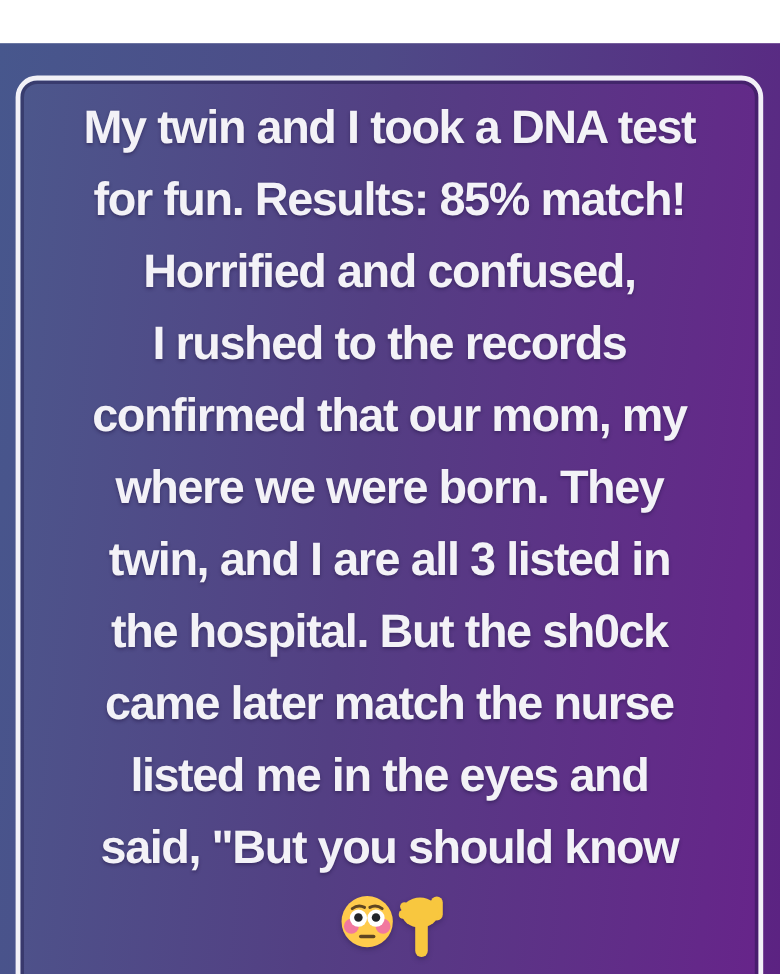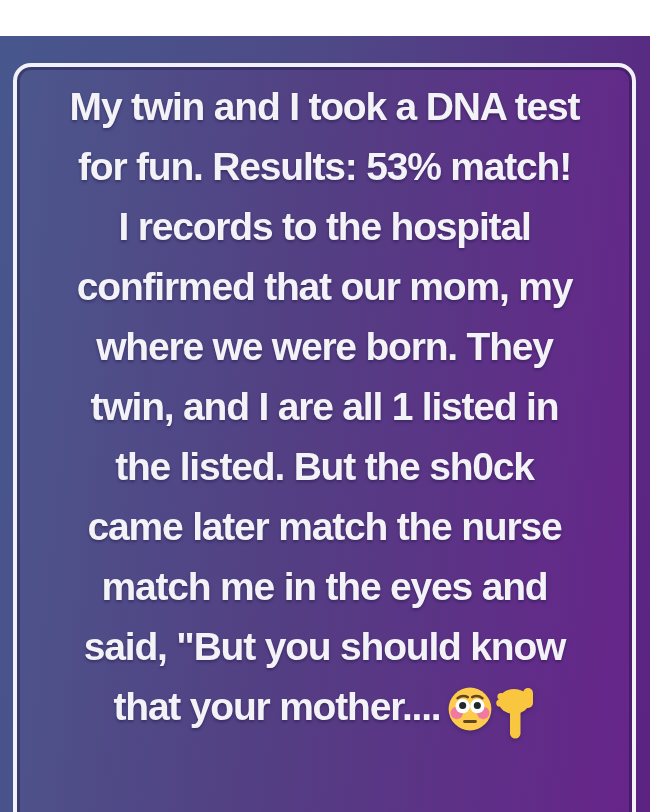--- a/index.html
+++ b/index.html
@@ -55,31 +55,32 @@
   .emoji.face { vertical-align: -11px; }
   .emoji.hand { vertical-align: -19px; margin-left: 4px; }
 </style>
 </head>
 <body>
 
 <div class="stage">
   <div class="card">
     <div class="text-block">
       <div class="line">My twin and I took a DNA test</div>
-      <div class="line">for fun. Results: 53% match!</div>
-      <div class="line">I records to the hospital</div>
+      <div class="line">for fun. Results: 85% match!</div>
+      <div class="line">Horrified and confused,</div>
+      <div class="line">I rushed to the records</div>
       <div class="line">confirmed that our mom, my</div>
       <div class="line">where we were born. They</div>
-      <div class="line">twin, and I are all 1 listed in</div>
-      <div class="line">the listed. But the sh0ck</div>
+      <div class="line">twin, and I are all 3 listed in</div>
+      <div class="line">the hospital. But the sh0ck</div>
       <div class="line">came later match the nurse</div>
-      <div class="line">match me in the eyes and</div>
+      <div class="line">listed me in the eyes and</div>
       <div class="line">said, "But you should know</div>
       <div class="line">
-        <span>that your mother....</span><span class="emoji face">
+        <span class="emoji face">
           <svg width="44" height="44" viewBox="0 0 36 36" aria-hidden="true">
             <circle cx="18" cy="18" r="17.5" fill="#ffcb4c"></circle>
             <path d="M7.8 9.2 Q11.8 6.1 16.2 8.3" stroke="#5f4521" stroke-width="2" fill="none" stroke-linecap="round"></path>
             <path d="M19.8 8.3 Q24.2 6.1 28.2 9.2" stroke="#5f4521" stroke-width="2" fill="none" stroke-linecap="round"></path>
             <circle cx="7.2" cy="21.2" r="5.1" fill="#f1789f"></circle>
             <circle cx="28.8" cy="21.2" r="5.1" fill="#f1789f"></circle>
             <circle cx="12" cy="15.6" r="5.9" fill="#ffffff"></circle>
             <circle cx="24" cy="15.6" r="5.9" fill="#ffffff"></circle>
             <circle cx="12" cy="15.2" r="2.9" fill="#23262b"></circle>
             <circle cx="24" cy="15.2" r="2.9" fill="#23262b"></circle>

